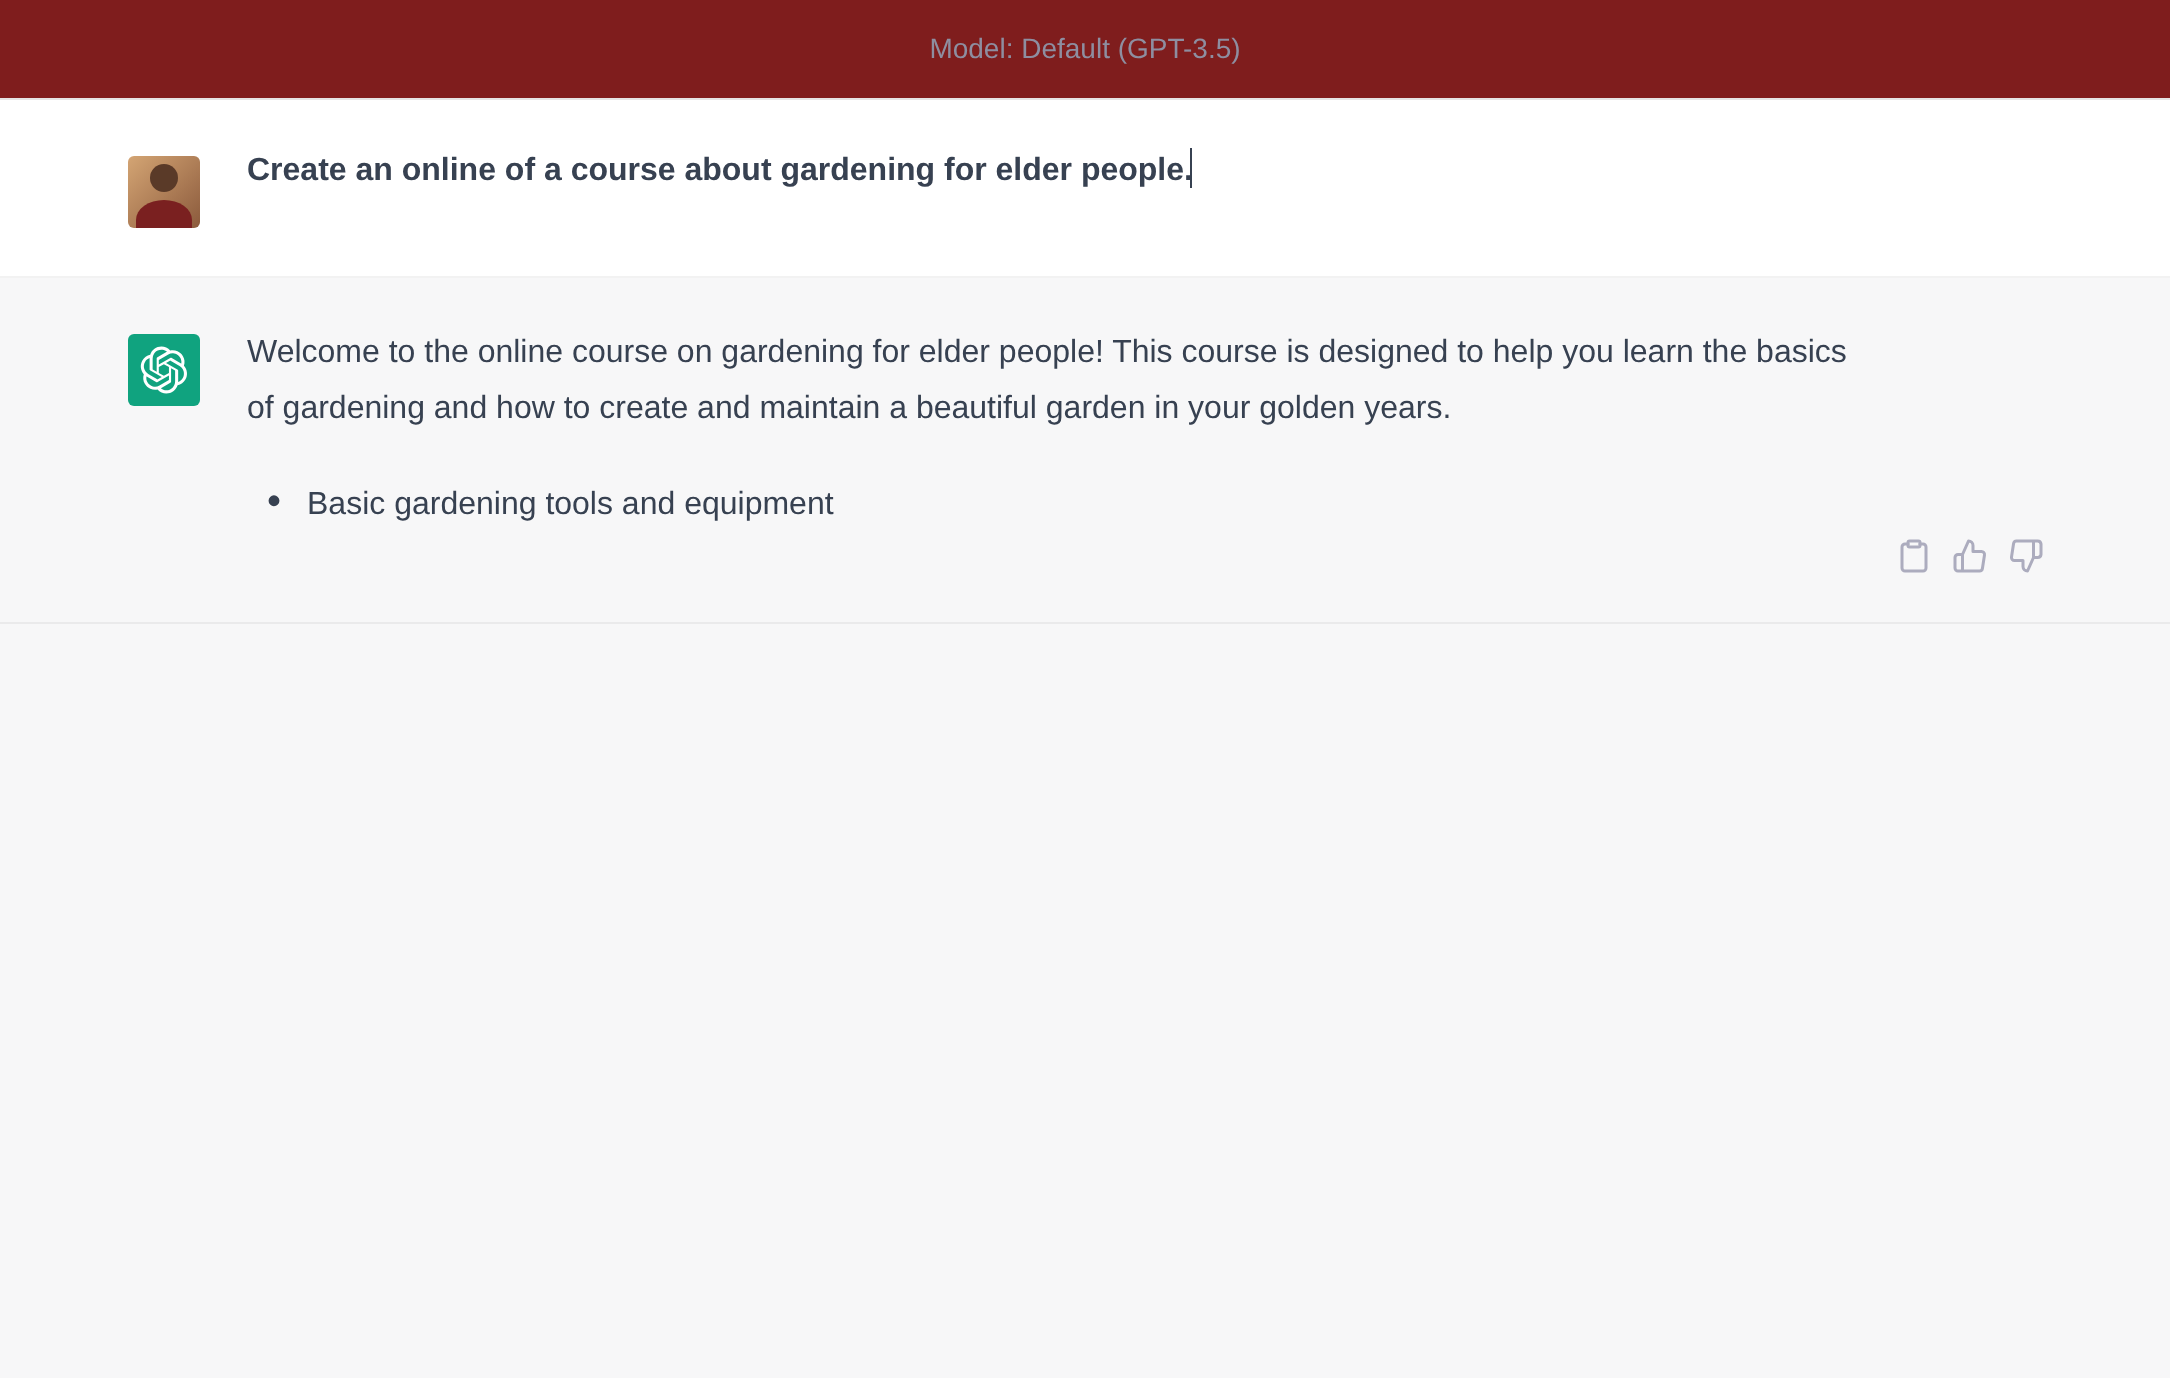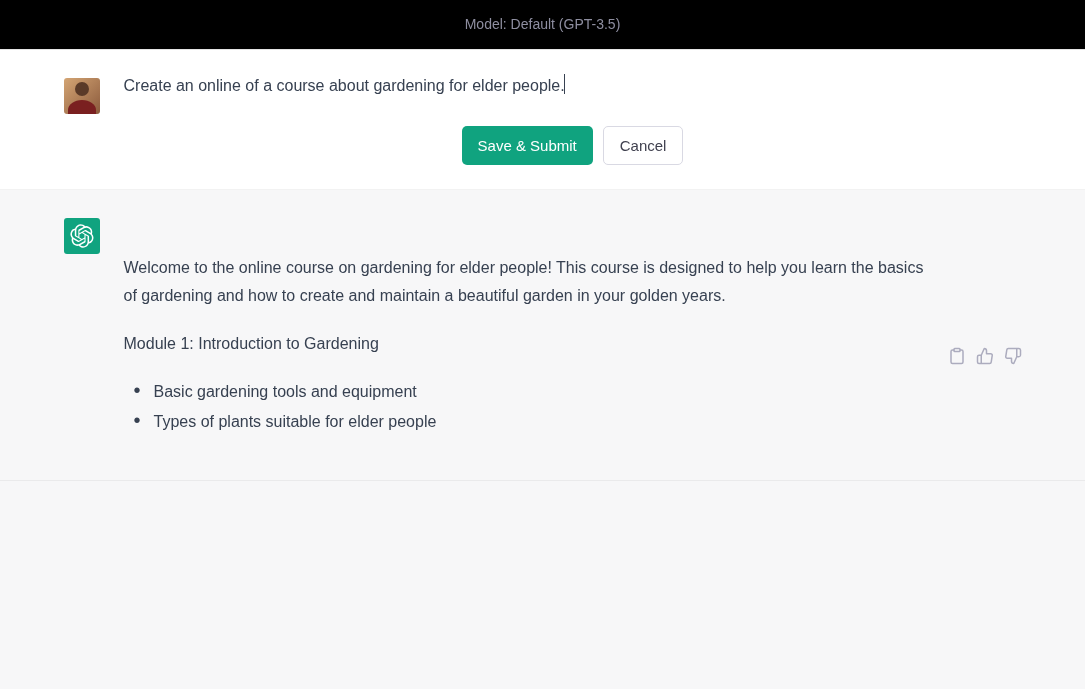--- a/index.html
+++ b/index.html
@@ -13,21 +13,21 @@
       color: #374151;
       font-size: 16px;
       line-height: 1.5;
     }
     .header {
       text-align: center;
       padding: 14px 0;
       color: #8e8ea0;
       font-size: 14px;
       border-bottom: 1px solid #e5e5e5;
-      background: #000000;
+      background: #7f1d1d;
     }
     .message-container {
       border-bottom: 1px solid rgba(0,0,0,0.05);
     }
     .message-container.user {
       background: #ffffff;
     }
     .message-container.assistant {
       background: #f7f7f8;
     }
@@ -90,20 +90,21 @@
       width: 100%;
       font-size: 16px;
       line-height: 1.5;
       border: none;
       outline: none;
       resize: none;
       font-family: inherit;
       color: #374151;
       background: transparent;
       padding: 0;
+      font-weight: bold;
     }
     .button-row {
       display: flex;
       justify-content: center;
       gap: 10px;
       margin-top: 28px;
     }
     .btn {
       padding: 10px 16px;
       font-size: 15px;
@@ -118,22 +119,21 @@
       font-weight: 500;
     }
     .btn-secondary {
       background: #ffffff;
       color: #40414f;
       border: 1px solid #d9d9e3;
     }
     .response-wrapper {
       display: flex;
       gap: 12px;
-      align-items: center;
-      margin-top: 40px;
+      align-items: flex-end;
     }
     .response-text {
       flex: 1;
       font-size: 16px;
       line-height: 1.75;
       color: #374151;
     }
     .response-text p {
       margin-bottom: 20px;
     }
@@ -181,43 +181,37 @@
 <div class="header">
   <span>Model: Default (GPT-3.5)</span>
 </div>
 
 <div class="message-container user">
   <div class="message-inner">
     <div class="avatar user-avatar"></div>
     <div class="message-content">
       <div style="position:relative;">
         <span class="edit-textarea">Create an online of a course about gardening for elder people.</span><span class="cursor"></span>
-      </div>
-      <div class="button-row">
-        <button class="btn btn-primary">Save &amp; Submit</button>
-        <button class="btn btn-secondary">Cancel</button>
       </div>
     </div>
   </div>
 </div>
 
 <div class="message-container assistant">
   <div class="message-inner">
     <div class="avatar assistant-avatar">
       <svg viewBox="0 0 41 41" fill="none" xmlns="http://www.w3.org/2000/svg">
         <path d="M37.5324 16.8707C37.9808 15.5241 38.1363 14.0974 37.9886 12.6859C37.8409 11.2744 37.3934 9.91076 36.6766 8.68622C35.6126 6.83404 33.9882 5.3676 32.0373 4.4985C30.0864 3.62941 27.9098 3.40259 25.8215 3.85078C24.8796 2.7893 23.7219 1.94125 22.4257 1.36341C21.1295 0.785575 19.7249 0.491269 18.3058 0.500197C16.1708 0.495044 14.0893 1.16803 12.3614 2.42214C10.6335 3.67624 9.34853 5.44666 8.6917 7.47815C7.30085 7.76286 5.98686 8.3414 4.8377 9.17505C3.68854 10.0087 2.73073 11.0782 2.02839 12.312C0.956464 14.1591 0.498905 16.2988 0.721698 18.4228C0.944492 20.5467 1.83612 22.5449 3.268 24.1293C2.81966 25.4759 2.66413 26.9026 2.81182 28.3141C2.95951 29.7256 3.40701 31.0892 4.12382 32.3138C5.18783 34.1659 6.8123 35.6322 8.76321 36.5013C10.7141 37.3704 12.8907 37.5973 14.9789 37.1492C15.9208 38.2107 17.0786 39.0587 18.3747 39.6366C19.6709 40.2144 21.0755 40.5087 22.4946 40.4998C24.6307 40.5054 26.7133 39.8321 28.4418 38.5772C30.1704 37.3223 31.4556 35.5506 32.1119 33.5179C33.5027 33.2332 34.8167 32.6547 35.9659 31.821C37.115 30.9874 38.0728 29.9178 38.7752 28.684C39.8458 26.8371 40.3023 24.6979 40.0789 22.5748C39.8556 20.4517 38.9639 18.4544 37.5324 16.8707ZM22.4978 37.8849C20.7443 37.8874 19.0459 37.2733 17.6994 36.1501C17.7601 36.117 17.8666 36.0586 17.936 36.0161L25.9004 31.4156C26.1003 31.3019 26.2663 31.137 26.3813 30.9378C26.4964 30.7386 26.5563 30.5124 26.5549 30.2825V19.0542L29.9213 20.998C29.9389 21.0068 29.9541 21.0198 29.9656 21.0359C29.977 21.052 29.9842 21.0707 29.9867 21.0902V30.3889C29.9842 32.375 29.1946 34.2791 27.7909 35.6841C26.3872 37.0892 24.4838 37.8806 22.4978 37.8849ZM6.39227 31.0064C5.51397 29.4888 5.19742 27.7107 5.49804 25.9832C5.55718 26.0187 5.66048 26.0818 5.73461 26.1244L13.699 30.7248C13.8975 30.8408 14.1233 30.902 14.3532 30.902C14.583 30.902 14.8088 30.8408 15.0073 30.7248L24.731 25.1103V28.9979C24.7321 29.0177 24.7283 29.0376 24.7199 29.0556C24.7115 29.0736 24.6988 29.0893 24.6829 29.1012L16.6317 33.7497C14.9096 34.7416 12.8643 35.0097 10.9447 34.4954C9.02506 33.9811 7.38785 32.7263 6.39227 31.0064ZM4.29707 13.6194C5.17156 12.0998 6.55279 10.9364 8.19885 10.3327C8.19885 10.4013 8.19491 10.5228 8.19491 10.6071V19.808C8.19351 20.0378 8.25334 20.2638 8.36823 20.4629C8.48312 20.6619 8.64893 20.8267 8.84863 20.9404L18.5723 26.5542L15.206 28.4979C15.1894 28.5089 15.1703 28.5155 15.1505 28.5173C15.1307 28.5191 15.1107 28.516 15.0924 28.5082L7.04046 23.8557C5.32135 22.8601 4.06716 21.2235 3.55289 19.3046C3.03862 17.3858 3.30624 15.3413 4.29707 13.6194ZM31.955 20.0556L22.2312 14.4411L25.5976 12.4981C25.6142 12.4872 25.6333 12.4805 25.6531 12.4787C25.6729 12.4769 25.6928 12.4801 25.7111 12.4879L33.7631 17.1364C34.9967 17.849 36.0017 18.8982 36.6606 20.1613C37.3194 21.4244 37.6047 22.849 37.4832 24.2684C37.3617 25.6878 36.8382 27.0432 35.9743 28.1759C35.1103 29.3086 33.9415 30.1717 32.6047 30.6641C32.6047 30.5947 32.6047 30.4733 32.6047 30.3889V21.188C32.6066 20.9586 32.5474 20.7328 32.4332 20.5338C32.319 20.3348 32.154 20.1698 31.955 20.0556ZM35.3055 15.0128C35.2464 14.9765 35.1431 14.9142 35.069 14.8717L27.1045 10.2712C26.906 10.1554 26.6803 10.0943 26.4504 10.0943C26.2206 10.0943 25.9948 10.1554 25.7963 10.2712L16.0726 15.8858V11.9982C16.0715 11.9783 16.0753 11.9585 16.0837 11.9405C16.0921 11.9225 16.1048 11.9068 16.1207 11.8949L24.1719 7.25025C25.4053 6.53903 26.8158 6.19376 28.2383 6.25482C29.6608 6.31589 31.0364 6.78077 32.2044 7.59508C33.3723 8.40939 34.2842 9.53945 34.8334 10.8531C35.3826 12.1667 35.5464 13.6095 35.3055 15.0128ZM14.2424 21.9419L10.8752 19.9981C10.8576 19.9893 10.8423 19.9763 10.8309 19.9602C10.8195 19.9441 10.8122 19.9254 10.8098 19.9058V10.6071C10.8107 9.18295 11.2173 7.78848 11.9819 6.58696C12.7466 5.38544 13.8377 4.42659 15.1275 3.82264C16.4173 3.21869 17.8524 2.99464 19.2649 3.1767C20.6775 3.35876 22.0089 3.93941 23.1034 4.85067C23.0427 4.88379 22.937 4.94215 22.8668 4.98473L14.9024 9.58517C14.7025 9.69878 14.5366 9.86356 14.4215 10.0626C14.3065 10.2616 14.2466 10.4877 14.2479 10.7175L14.2424 21.9419ZM16.071 17.9991L20.4018 15.4978L24.7325 17.9975V22.9985L20.4018 25.4983L16.071 22.9985V17.9991Z" fill="white"></path>
       </svg>
     </div>
     <div class="message-content response-wrapper">
       <div class="response-text">
         <p>Welcome to the online course on gardening for elder people! This course is designed to help you learn the basics of gardening and how to create and maintain a beautiful garden in your golden years.</p>
-        <p>Module 1: Introduction to Gardening</p>
         <ul>
           <li>Basic gardening tools and equipment</li>
-          <li>Types of plants suitable for elder people</li>
         </ul>
       </div>
       <div class="action-icons">
         <svg class="action-icon" viewBox="0 0 24 24" fill="none" stroke="currentColor" stroke-width="2" stroke-linecap="round" stroke-linejoin="round">
           <path d="M16 4h2a2 2 0 0 1 2 2v14a2 2 0 0 1-2 2H6a2 2 0 0 1-2-2V6a2 2 0 0 1 2-2h2"></path>
           <rect x="8" y="2" width="8" height="4" rx="1" ry="1"></rect>
         </svg>
         <svg class="action-icon" viewBox="0 0 24 24" fill="none" stroke="currentColor" stroke-width="2" stroke-linecap="round" stroke-linejoin="round">
           <path d="M14 9V5a3 3 0 0 0-3-3l-4 9v11h11.28a2 2 0 0 0 2-1.7l1.38-9a2 2 0 0 0-2-2.3zM7 22H4a2 2 0 0 1-2-2v-7a2 2 0 0 1 2-2h3"></path>
         </svg>

